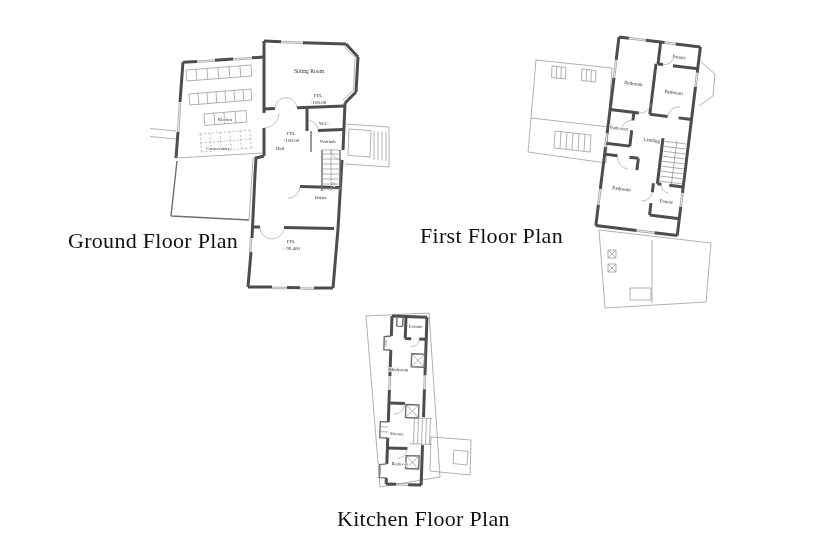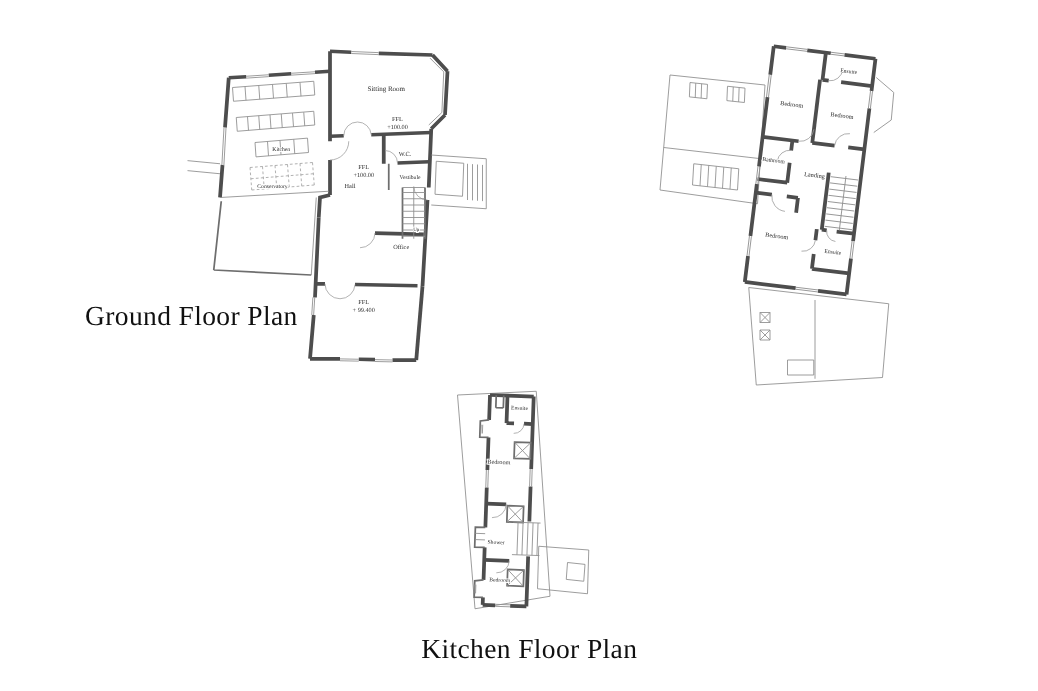--- a/index.html
+++ b/index.html
@@ -1,20 +1,20 @@
 <!DOCTYPE html>
 <html><head>
 <meta charset="utf-8">
 <style>
   html,body{margin:0;padding:0;background:#fff;}
   #stage{position:relative;width:830px;height:553px;background:#fff;overflow:hidden;
          font-family:"Liberation Serif",serif;}
   .plan-title{position:absolute;font-size:22px;color:#101010;white-space:nowrap;
               letter-spacing:0.3px;}
-  #title-ground{left:68px;top:240px;}
+  #title-ground{left:68px;top:228px;}
   #title-first{left:420px;top:223px;}
   #title-second{left:337px;top:506px;}
   svg{position:absolute;left:0;top:0;}
   .wall{stroke:#4d4d4d;stroke-width:3;fill:none;stroke-linecap:butt;}
   .med{stroke:#6e6e6e;stroke-width:1.4;fill:none;}
   .thin{stroke:#8f8f8f;stroke-width:0.7;fill:none;}
   .dash{stroke:#a6a6a6;stroke-width:0.7;fill:none;stroke-dasharray:2.2 1.8;}
   .arc{stroke:#9a9a9a;stroke-width:0.6;fill:none;}
   .lbl{font-family:"Liberation Serif",serif;font-size:5px;fill:#2a2a2a;text-anchor:middle;
        paint-order:stroke;stroke:#ffffff;stroke-width:1.4px;}
@@ -247,15 +247,16 @@
         <text class="lbl" x="9" y="55">Bedroom</text>
         <text class="lbl lbl45" x="9" y="119">Shower</text>
         <text class="lbl lbl45" x="13" y="149">Bedroom</text>
       </g>
     </g>
   </g>
 
 </svg>
 
   <div class="plan-title" id="title-ground">Ground Floor Plan</div>
+  <div class="plan-title" id="title-first">First Floor Plan</div>
   <div class="plan-title" id="title-second">Kitchen Floor Plan</div>
 
 </div>
 
 </body></html>

